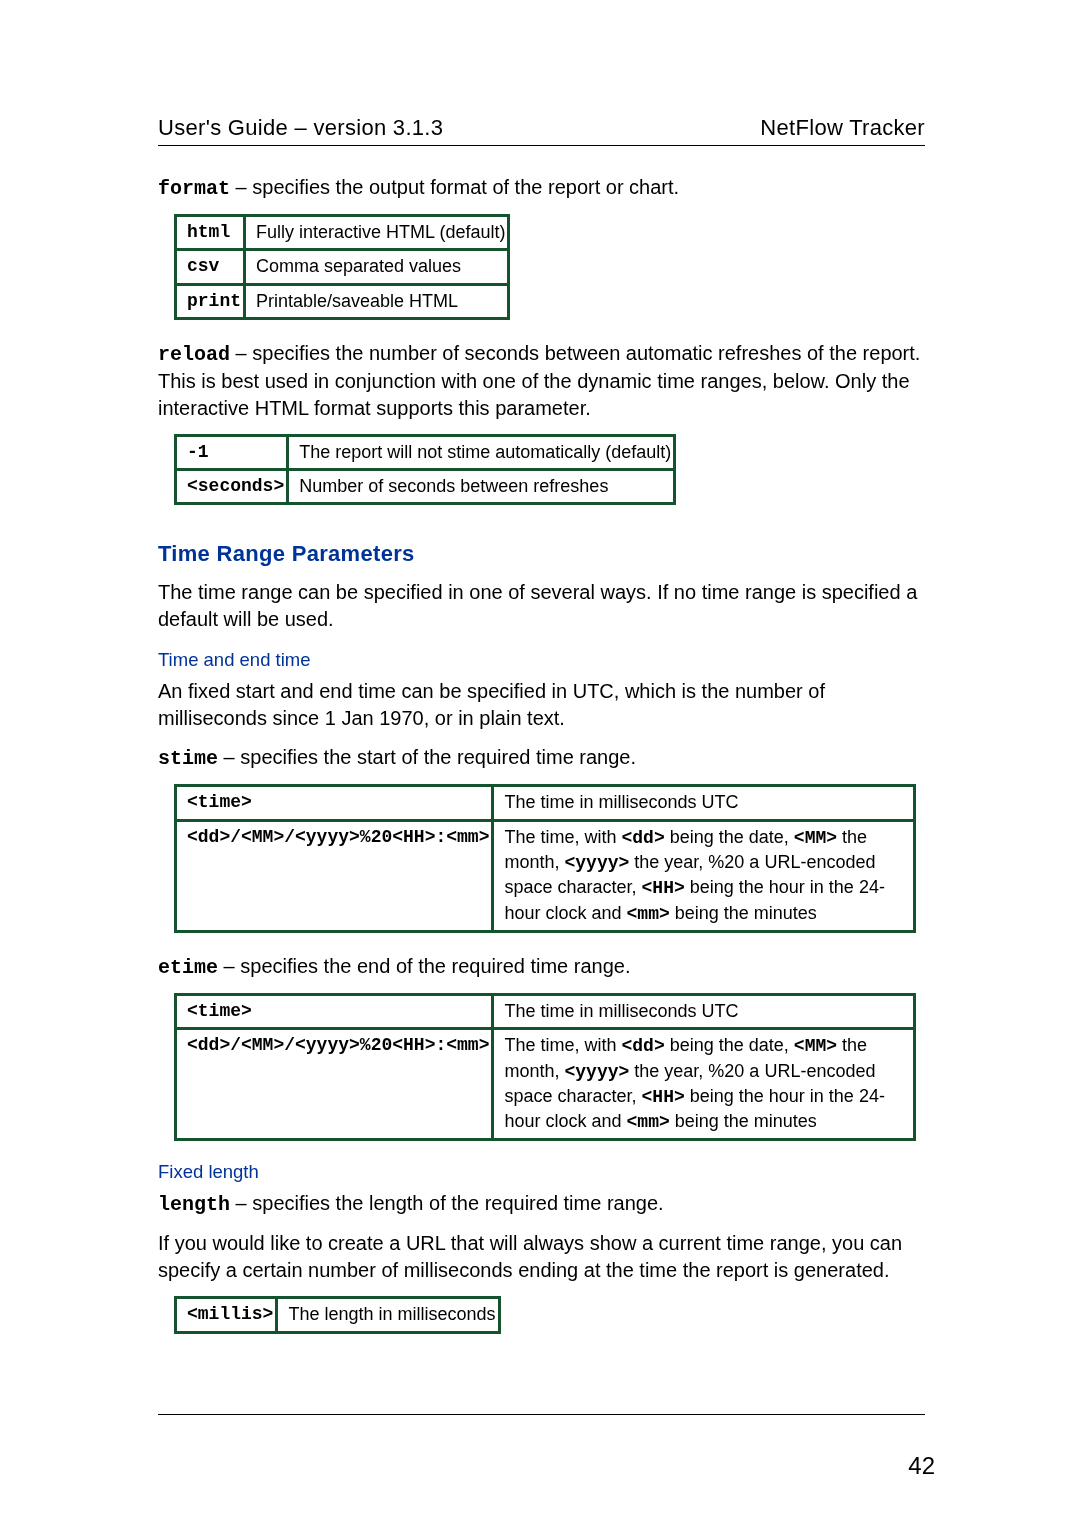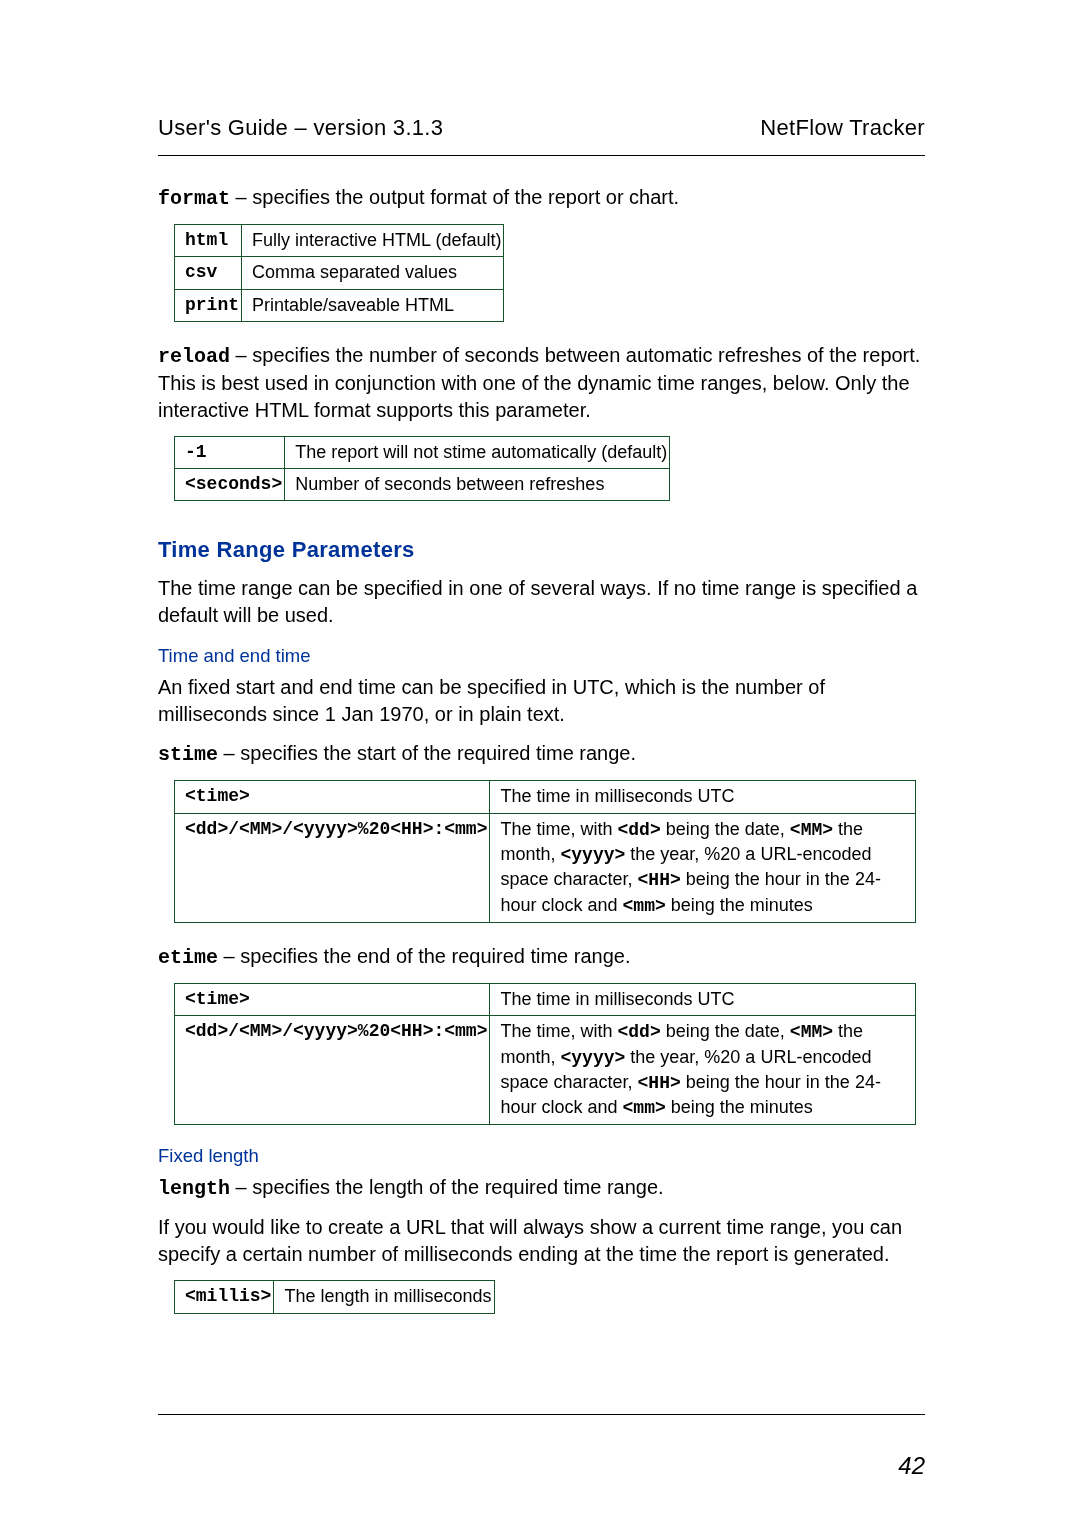--- a/index.html
+++ b/index.html
@@ -14,21 +14,21 @@
   box-sizing: border-box;
 }
 .page {
   padding: 115px 155px 0 158px;
 }
 .header-row {
   display: flex;
   justify-content: space-between;
   align-items: baseline;
   border-bottom: 1.5px solid #000;
-  padding-bottom: 14px;
+  padding-bottom: 4px;
   margin-bottom: 28px;
 }
 .header-left, .header-right {
   font-size: 22px;
   letter-spacing: 0.3px;
 }
 p {
   margin: 7px 0 12px 0;
   font-size: 20px;
   line-height: 1.35;
@@ -36,21 +36,21 @@
 .mono {
   font-family: "Courier New", monospace;
   font-weight: bold;
 }
 table {
   border-collapse: collapse;
   margin: 2px 0 20px 16px;
   font-size: 18px;
 }
 table td {
-  border: 1px solid #14532d;
+  border: 3px solid #14532d;
   padding: 3px 2px 4px 10px;
   line-height: 1.35;
   vertical-align: top;
 }
 table td.key {
   font-family: "Courier New", monospace;
   font-weight: bold;
   white-space: nowrap;
 }
 .section-title {
@@ -67,24 +67,23 @@
 }
 .footer-line {
   position: absolute;
   left: 158px;
   right: 155px;
   top: 1414px;
   border-top: 1.5px solid #000;
 }
 .page-number {
   position: absolute;
-  right: 155px;
+  right: 145px;
   top: 1452px;
   font-size: 24px;
-  font-style: italic;
 }
 .desc-cell .mono { font-weight: bold; }
 </style>
 </head>
 <body>
 
 <div class="page">
 
   <div class="header-row">
     <span class="header-left">User's Guide – version 3.1.3</span>

